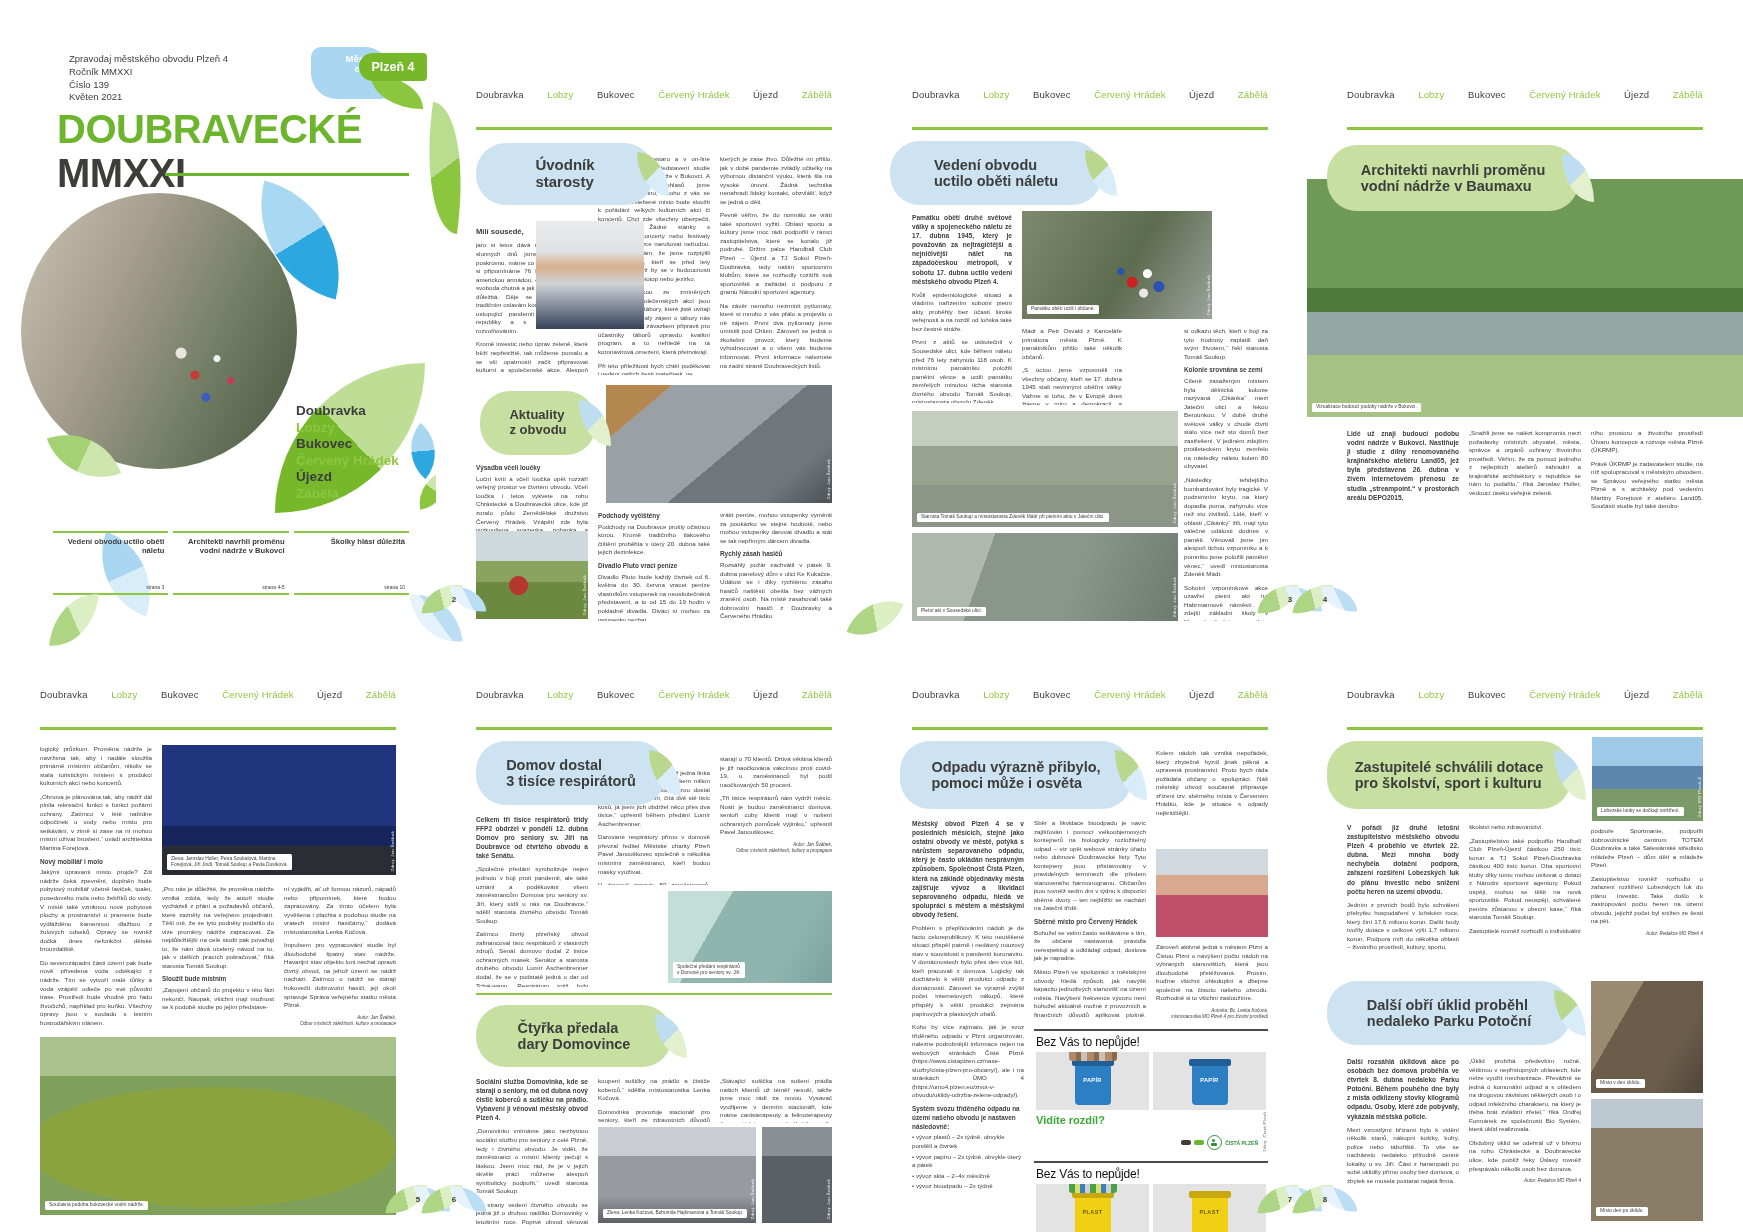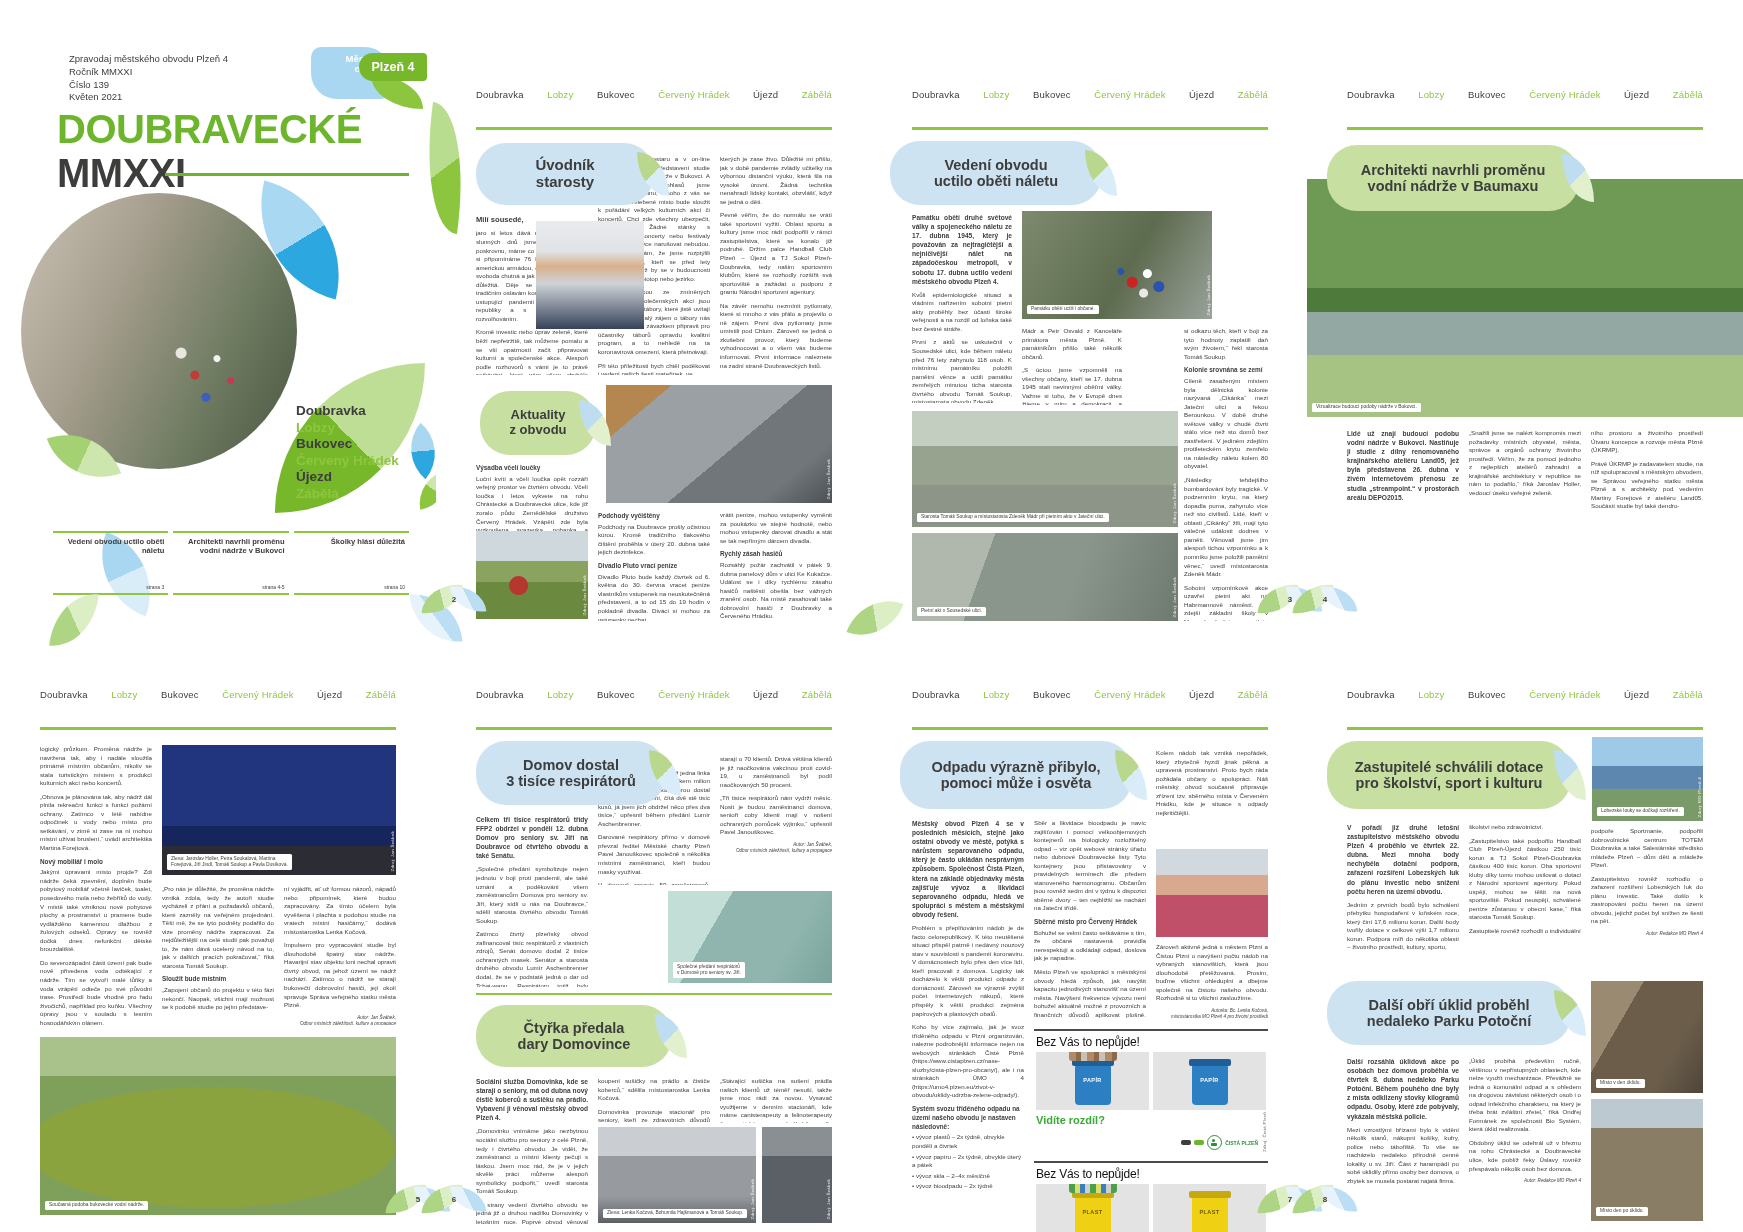--- a/index.html
+++ b/index.html
@@ -4,33 +4,33 @@
 <style>
   html,body{margin:0;padding:0}
   body{width:1743px;height:1232px;position:relative;background:#ffffff;overflow:hidden;
        font-family:"Liberation Sans",sans-serif;color:#3d3d3c}
   .page{position:absolute;width:436px;height:585px;background:#fff}
   
   .pnav{position:absolute;left:40px;right:40px;top:44px;display:flex;justify-content:space-between;font-size:9.5px;letter-spacing:.2px}
   .pnav span:nth-child(even){color:#8dc63f}
   .pline{position:absolute;left:40px;right:40px;top:82px;height:2.5px;background:#8dc63f}
   
-  .bub{position:absolute;display:flex;align-items:center;justify-content:center;text-align:center;
+  .bub{position:absolute;display:flex;align-items:center;justify-content:center;
        font-weight:bold;color:#3d3d3c;white-space:pre-line;border-radius:30px;line-height:1.12;z-index:5}
   .bub::after{content:"";position:absolute;right:-15px;top:9px;bottom:9px;width:32px;border-radius:0 100% 0 100%}
   .bub.blue{background:#cee3f2}
   .bub.blue::after{background:linear-gradient(135deg,#b9d88e 50%,#d9ecf9 50%)}
   .bub.green{background:#c7e0a2}
   .bub.green::after{background:linear-gradient(135deg,#bfddf0 50%,#e2f0cd 50%)}
   
   .col{position:absolute;overflow:hidden;font-size:6.2px;line-height:1.38;text-align:justify;hyphens:auto}
   .col p{margin:0 0 5px}
   .col p.h6{font-weight:bold;text-align:left;font-size:6.4px;margin:1px 0 2px}
   .col p.lead{font-weight:bold;font-size:6.6px}
-  .col p.bh{font-weight:bold;text-align:left;font-size:7.6px;margin:0 0 4px}
+  .col p.bh{font-weight:bold;text-align:left;font-size:7.6px;margin:12px 0 4px}
   .col p.author{font-style:italic;font-size:4.6px;text-align:right;white-space:pre-line;line-height:1.3}
   .col p.bullet{text-align:left;margin:0 0 2px}
   
   .ph{position:absolute;overflow:hidden;background:#cfcfcf}
   .cap{position:absolute;left:5px;bottom:5px;background:#fff;color:#3d3d3c;font-size:4.9px;line-height:1.3;
        padding:1.5px 4px;border-radius:1.5px;white-space:pre-line;max-width:90%}
   .vcred{position:absolute;right:1px;bottom:4px;writing-mode:vertical-rl;transform:rotate(180deg);
          font-size:4.4px;color:rgba(255,255,255,.9);letter-spacing:.3px}
   .vcred.dark{color:#6a6a6a}
   .wm{position:absolute;right:8px;bottom:12px;color:#fff;font-weight:bold;font-size:9px;font-style:italic;opacity:.9}

